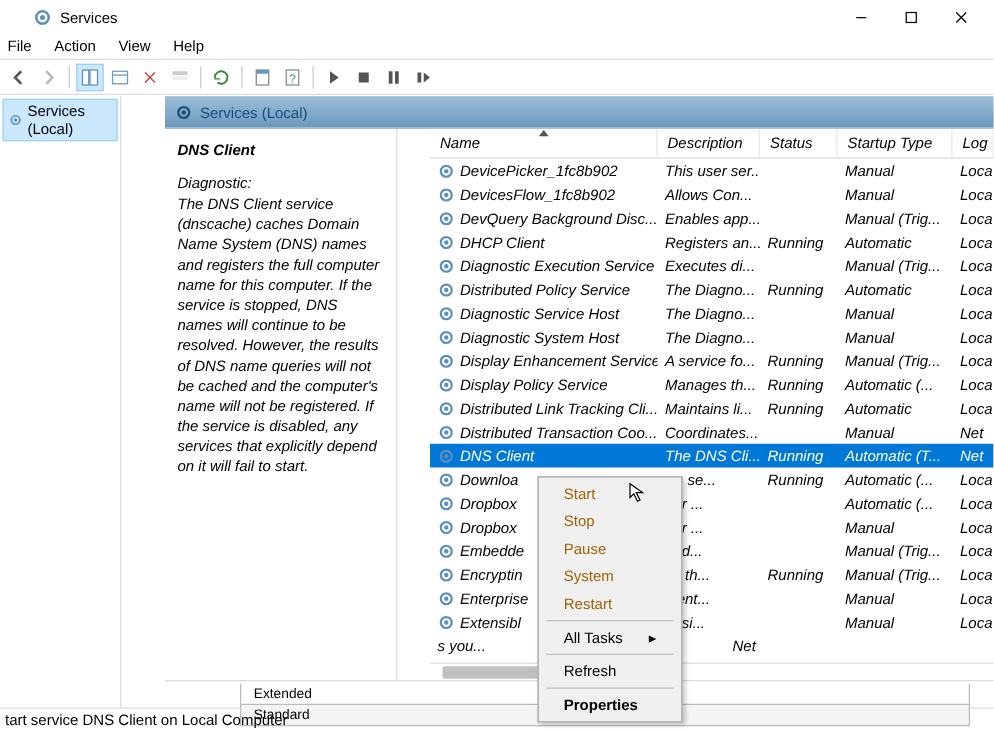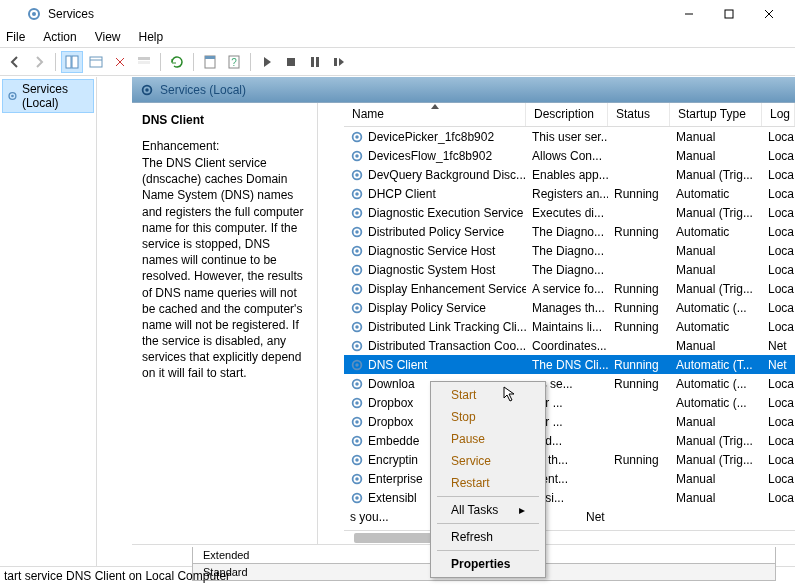--- a/index.html
+++ b/index.html
@@ -17,21 +17,21 @@
   .tbtn svg { width: 16px; height: 16px; }
   .tbtn.highlight { background: #cce8ff; border: 1px solid #99d1ff; }
   .tsep { width: 1px; height: 18px; background: #ccc; margin: 0 3px; }
   .main { display: flex; height: 490px; border-top: 1px solid #fff; gap: 35px; }
   .leftpane { width: 146px; border-right: 1px solid #dcdcdc; padding: 2px; }
   .treenode { display: flex; align-items: center; gap: 4px; padding: 2px 4px; background: #cce8ff; border: 1px solid #99d1ff; }
   .rightpane { flex: 1; display: flex; flex-direction: column; }
   .panehdr { background: #7aa7c7; background: linear-gradient(#9dbfd9, #6a98bd); height: 26px; display: flex; align-items: center; gap: 6px; padding: 0 8px; border-bottom: 1px solid #8ca9c2; }
   .panehdr svg { width: 14px; height: 14px; }
   .panehdr span { color: #1a4c7a; font-weight: 400; }
-  .detailarea { flex: 1; display: flex; overflow: hidden; }
+  .detailarea { flex: 1; display: flex; overflow: hidden; font-style: italic; }
   .descpane { width: 186px; padding: 10px 10px; border-right: 1px solid #dcdcdc; overflow: hidden; }
   .descpane h3 { font-size: 12px; font-weight: bold; margin-bottom: 12px; }
   .descpane .dl { font-size: 12px; margin-bottom: 2px; }
   .descpane p { font-size: 12px; line-height: 1.35; }
   .listpane { flex: 1; display:flex; flex-direction: column; overflow: hidden; position: relative; margin-left: 26px; }
   .cols { display: flex; height: 24px; background: #fff; border-bottom: 1px solid #dcdcdc; }
   .col { padding: 4px 8px; border-right: 1px solid #e8e8e8; font-size: 12px; white-space: nowrap; overflow: hidden; position: relative; cursor: default; }
   .col.sort::after { content: ""; position: absolute; top: 1px; left: 50%; margin-left: -4px; border-left: 4px solid transparent; border-right: 4px solid transparent; border-bottom: 5px solid #555; }
   .cName { width: 182px; }
   .cDesc { width: 82px; }
@@ -186,21 +186,21 @@
     <div class="panehdr">
       <svg viewBox="0 0 16 16">
           <circle cx="8" cy="8" r="5" fill="none" stroke="#1a4c7a" stroke-width="2"></circle>
           <circle cx="8" cy="8" r="2" fill="#1a4c7a"></circle>
         </svg>
       <span>Services (Local)</span>
     </div>
     <div class="detailarea">
       <div class="descpane">
         <h3>DNS Client</h3>
-        <div class="dl">Enhancement:</div>
+        <div class="dl">Diagnostic:</div>
         <p>The DNS Client service (dnscache) caches Domain Name System (DNS) names and registers the full computer name for this computer. If the service is stopped, DNS names will continue to be resolved. However, the results of DNS name queries will not be cached and the computer's name will not be registered. If the service is disabled, any services that explicitly depend on it will fail to start.</p>
       </div>
       <div class="listpane">
         <div class="cols">
           <div class="col cName sort">Name</div>
           <div class="col cDesc">Description</div>
           <div class="col cStat">Status</div>
           <div class="col cStart">Startup Type</div>
           <div class="col cLog">Log</div>
         </div>
@@ -483,21 +483,21 @@
     </div>
   </div>
 </div>
 
 <div class="status">tart service DNS Client on Local Computer</div>
 
 <div class="ctxmenu">
   <div class="ctxitem disabled">Start</div>
   <div class="ctxitem disabled">Stop</div>
   <div class="ctxitem disabled">Pause</div>
-  <div class="ctxitem disabled">Service</div>
+  <div class="ctxitem disabled">System</div>
   <div class="ctxitem disabled">Restart</div>
   <div class="ctxsep"></div>
   <div class="ctxitem">
       <span>All Tasks</span>
       <span>▸</span>
     </div>
   <div class="ctxsep"></div>
   <div class="ctxitem">Refresh</div>
   <div class="ctxsep"></div>
   <div class="ctxitem">

